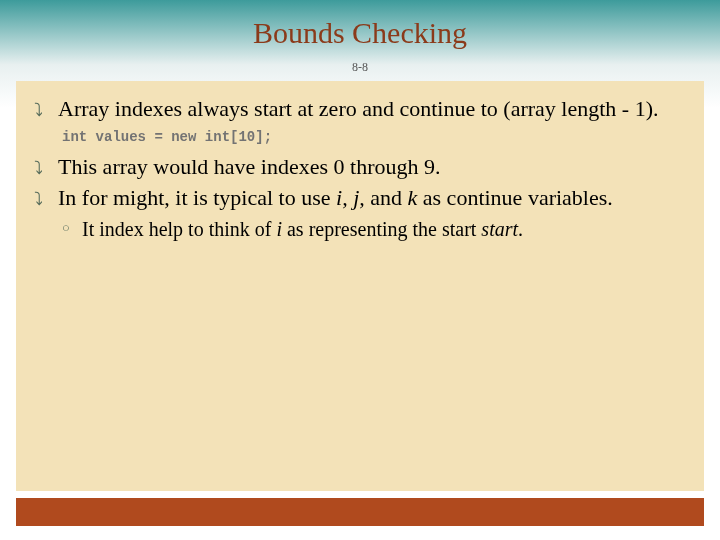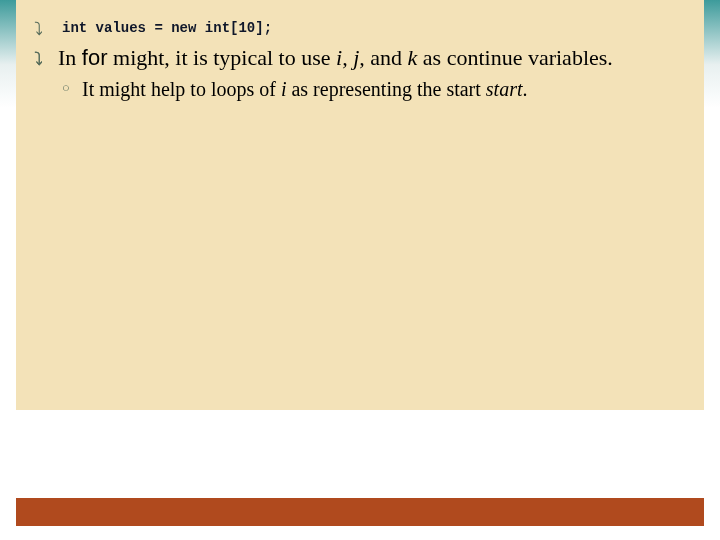--- a/index.html
+++ b/index.html
@@ -48,73 +48,77 @@
     position: absolute;
     left: 0;
     top: 4px;
     color: #556b5a;
     font-size: 18px;
   }
   .code-line {
     font-family: 'Courier New', monospace;
     font-size: 14px;
     font-weight: bold;
-    color: #0f172a;
+    color: #737373;
     padding-left: 28px;
     margin: 6px 0 8px 0;
   }
   .sub-bullet {
     font-size: 20px;
     color: #000;
     line-height: 1.3;
     padding-left: 48px;
     position: relative;
     margin-top: 4px;
   }
   .sub-bullet .sub-marker {
     position: absolute;
     left: 28px;
     top: 4px;
     color: #556b5a;
     font-size: 13px;
   }
-  .mono { font-family: Liberation Sans, sans-serif; }
+  .mono { font-family: Liberation Serif, serif; }
   .ital { font-style: italic; text-align: center; }
   .footer-bar {
     position: absolute;
     left: 16px;
     right: 16px;
     bottom: 14px;
     height: 28px;
     background: #b04a1e;
   }
 </style>
 </head>
 <body>
 
 <div class="slide">
+  <h1 class="title">Bounds Checking</h1>
+  <div class="slide-number">8-8</div>
 
   <div class="content-area">
 
     <div class="bullet">
       <span class="marker">⤵</span>
+      <span>Array indexes always start at zero and continue to (array length - 1).</span>
     </div>
 
     <div class="code-line">int values = new int[10];</div>
 
     <div class="bullet">
       <span class="marker">⤵</span>
+      <span>This array would have indexes 0 through 9.</span>
     </div>
 
     <div class="bullet">
       <span class="marker">⤵</span>
       <span>In </span><span class="mono">for</span><span> might, it is typical to use </span><span class="ital">i, j,</span><span> and </span><span class="ital">k</span><span> as continue variables.</span>
     </div>
 
     <div class="sub-bullet">
       <span class="sub-marker">○</span>
-      <span>It might help to loops of </span><span class="ital">i</span><span> as representing the start </span><span class="ital">start</span><span>.</span>
+      <span>It index help to think of </span><span class="ital">i</span><span> as representing the start </span><span class="ital">start</span><span>.</span>
     </div>
 
   </div>
 
   <div class="footer-bar"></div>
 </div>
 
 </body></html>

